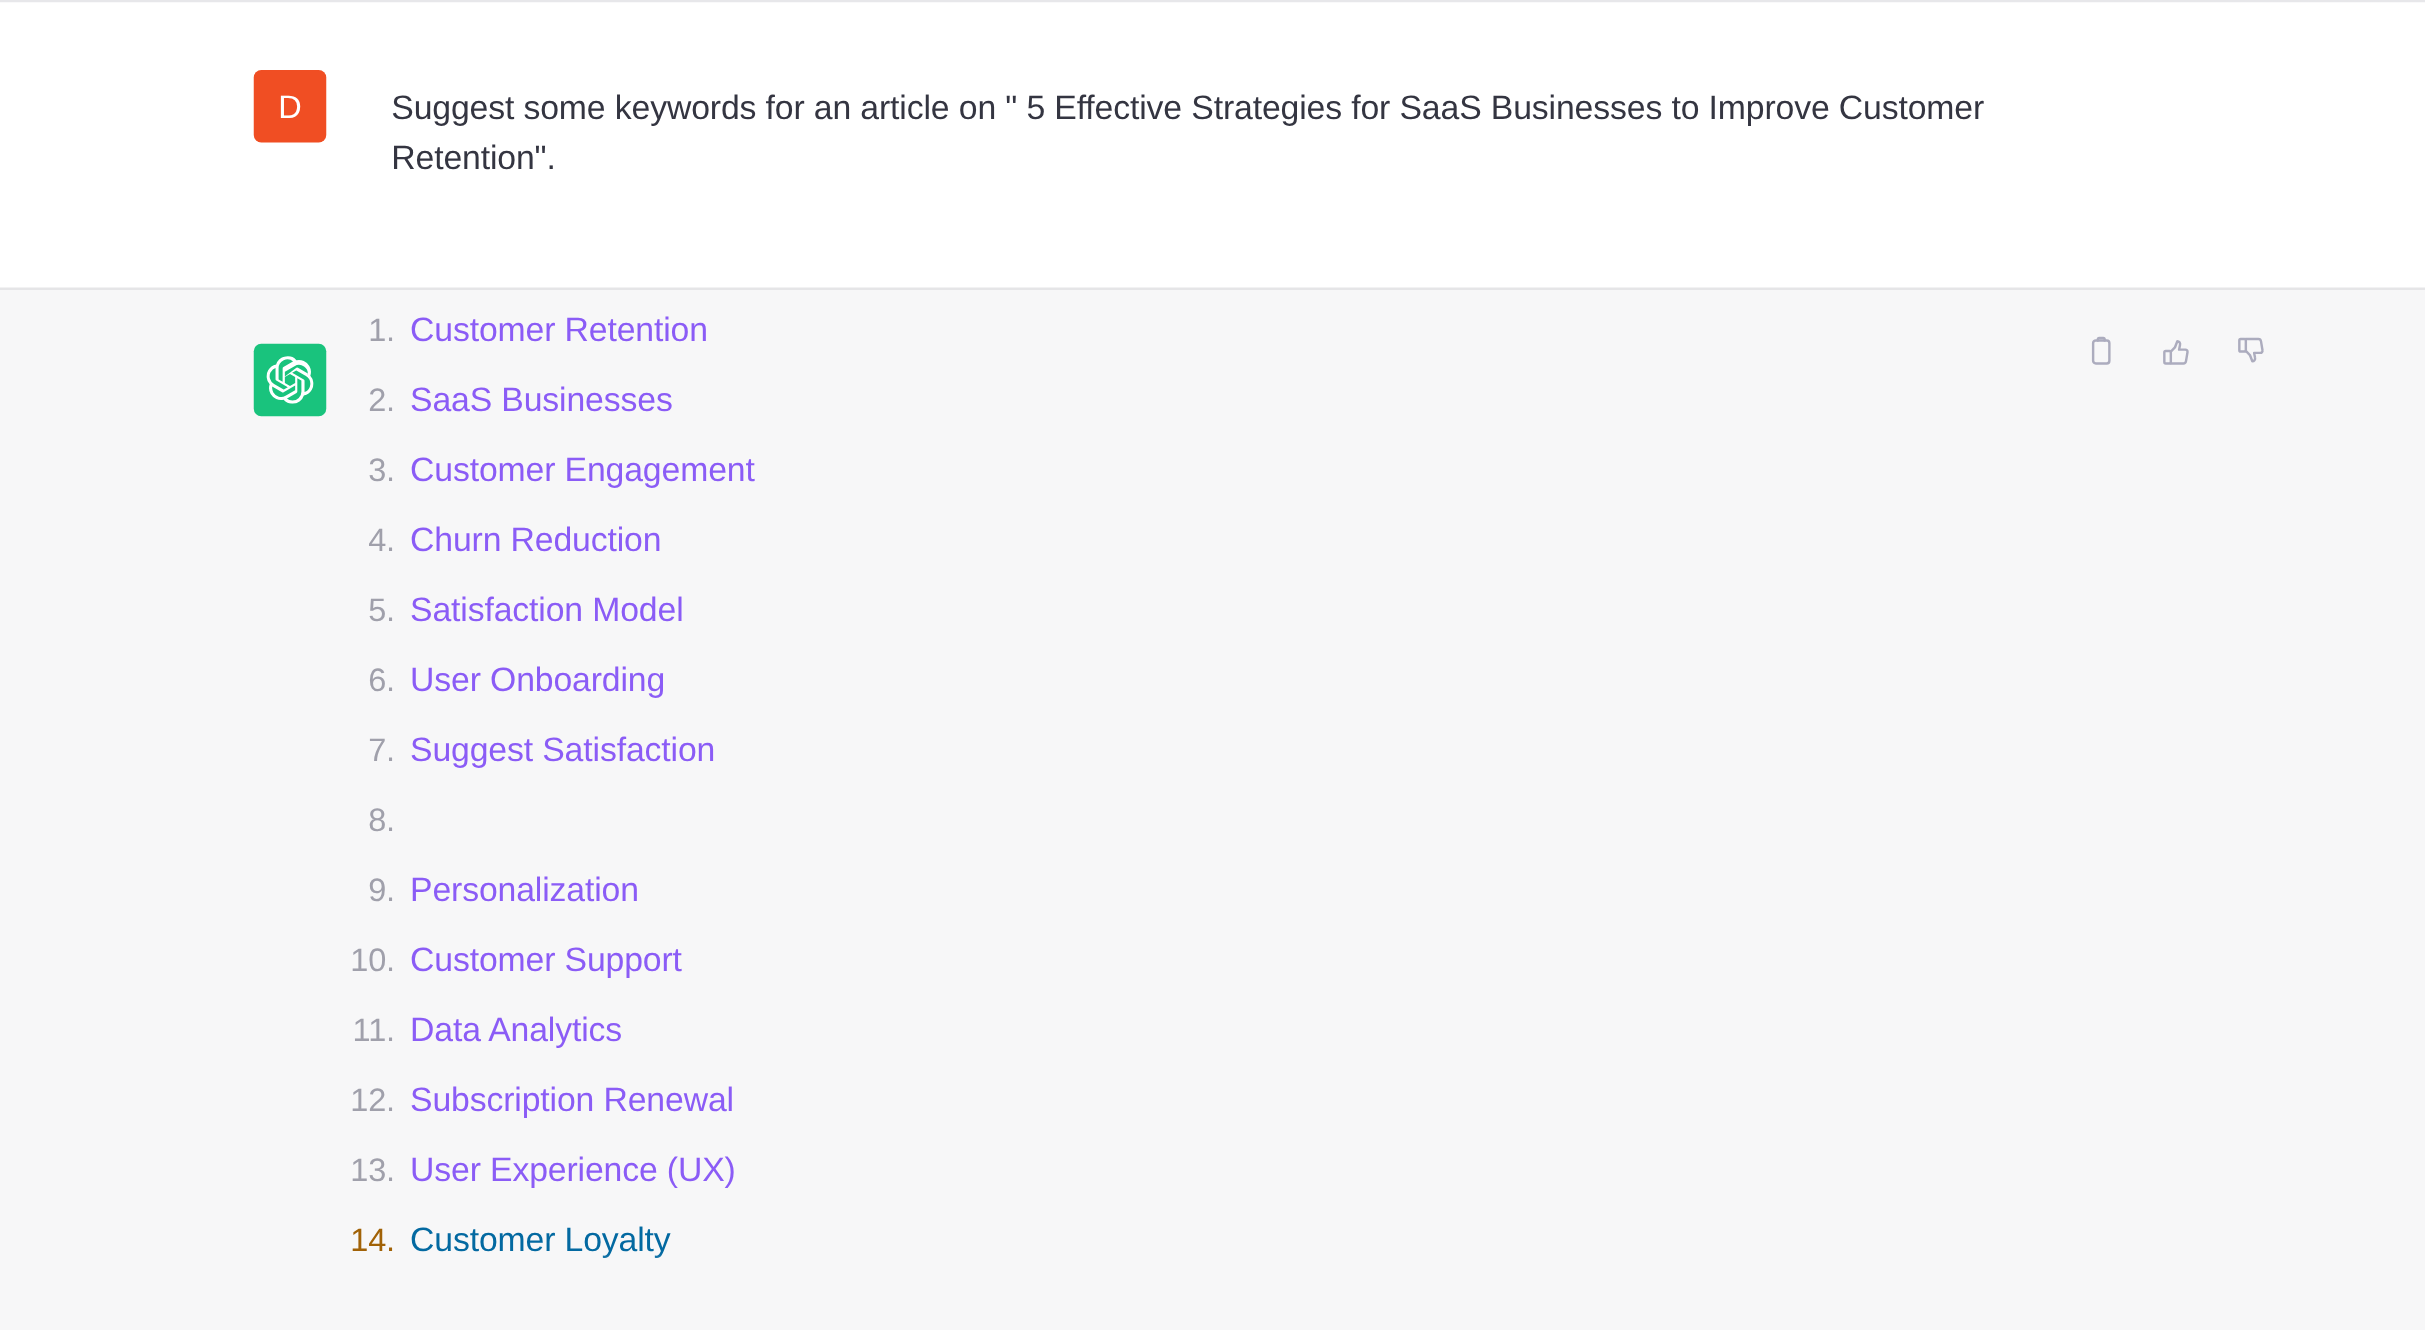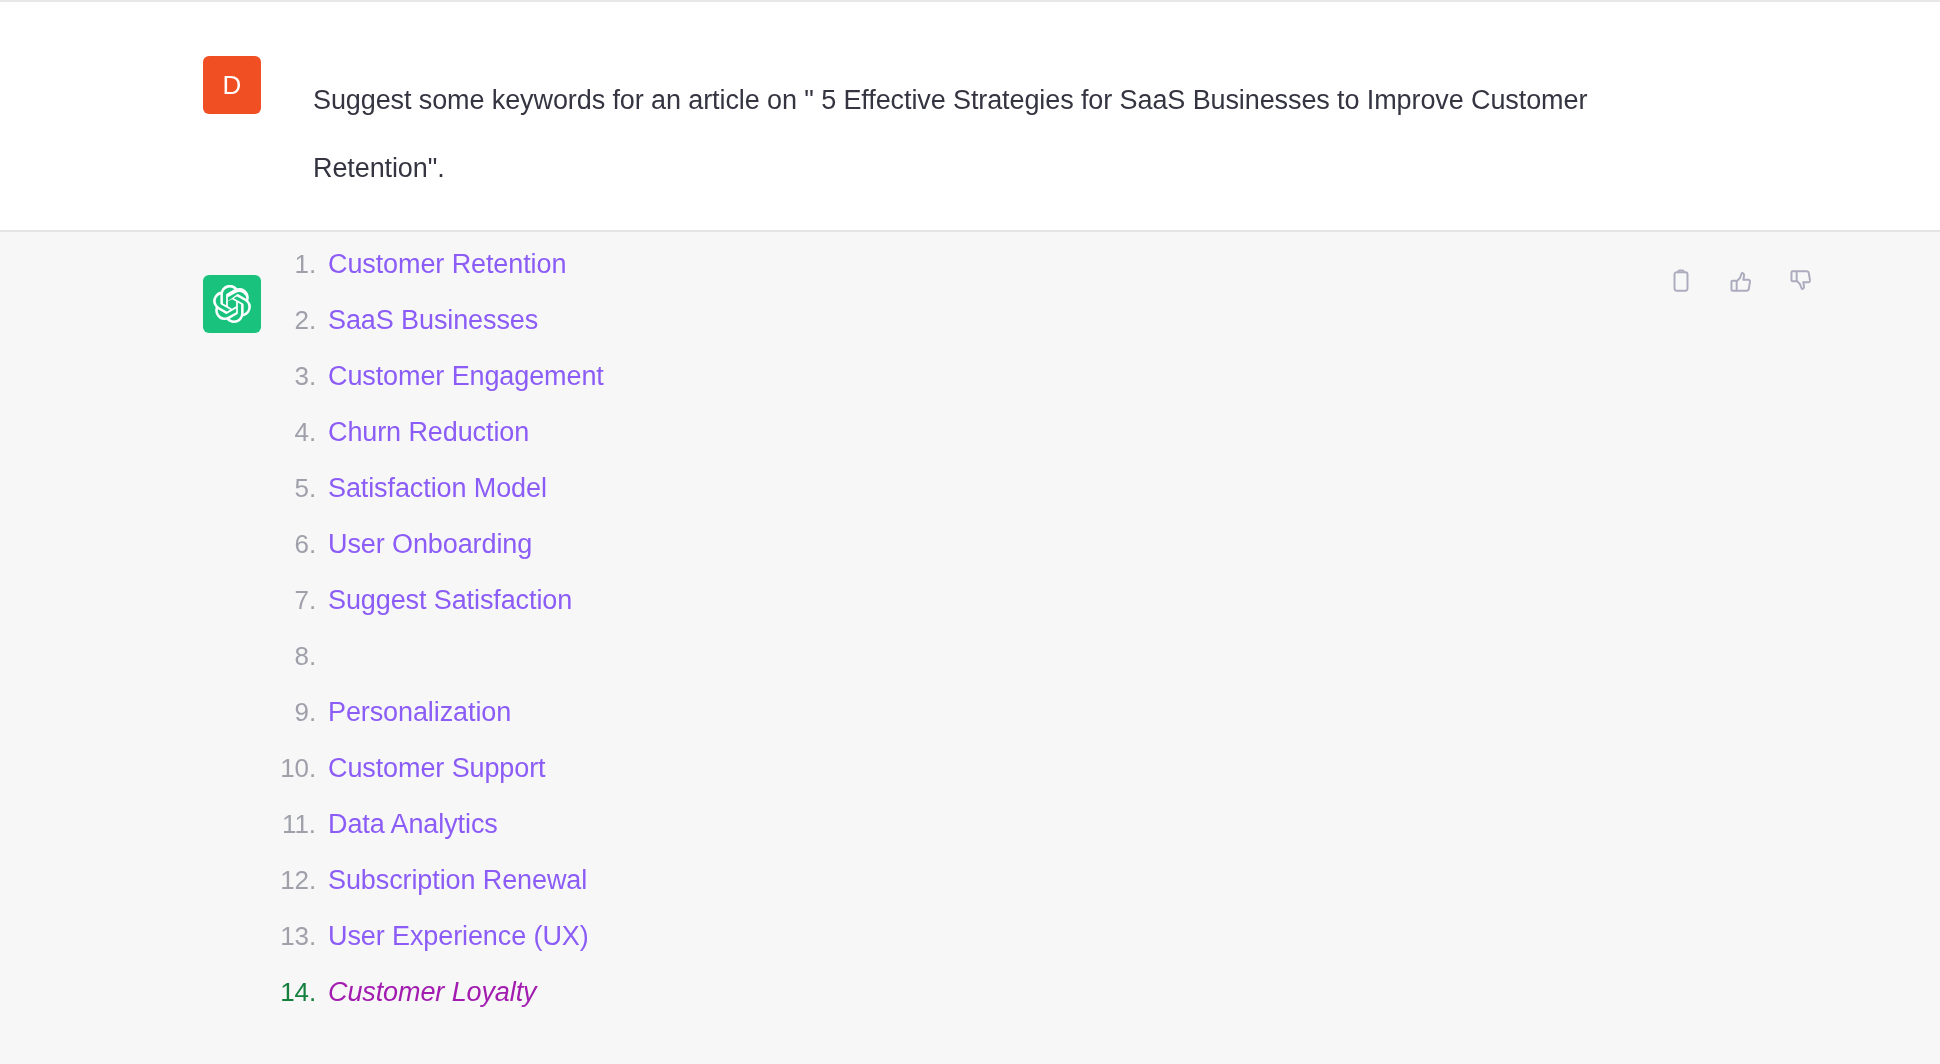--- a/index.html
+++ b/index.html
@@ -102,21 +102,21 @@
     display: block;
   }
 
   
   .user-text {
     position: absolute;
     left: 313px;
     top: 64px;
     width: 1300px;
     font-size: 27px;
-    line-height: 68px;
+    line-height: 40px;
     color: #343541;
     font-family: "Liberation Sans", sans-serif;
     letter-spacing: -0.1px;
     white-space: pre-wrap;
   }
 
   
   .keyword-list {
     position: absolute;
     left: 270px;
@@ -147,22 +147,22 @@
     box-sizing: border-box;
     flex: 0 0 auto;
   }
 
   .kw-label {
     color: #8b5cf6;
     flex: 0 0 auto;
   }
 
   
-  .keyword-list li.faded .kw-label { color: #a21caf; font-style: italic; }
-  .keyword-list li.faded .kw-num { color: #15803d; text-align: right; }
+  .keyword-list li.faded .kw-label { color: #0369a1; }
+  .keyword-list li.faded .kw-num { color: #a16207; text-align: right; }
 
   
   .msg-actions {
     position: absolute;
     right: 122px;
     top: 32px;
     display: flex;
     gap: 26px;
     align-items: center;
   }

